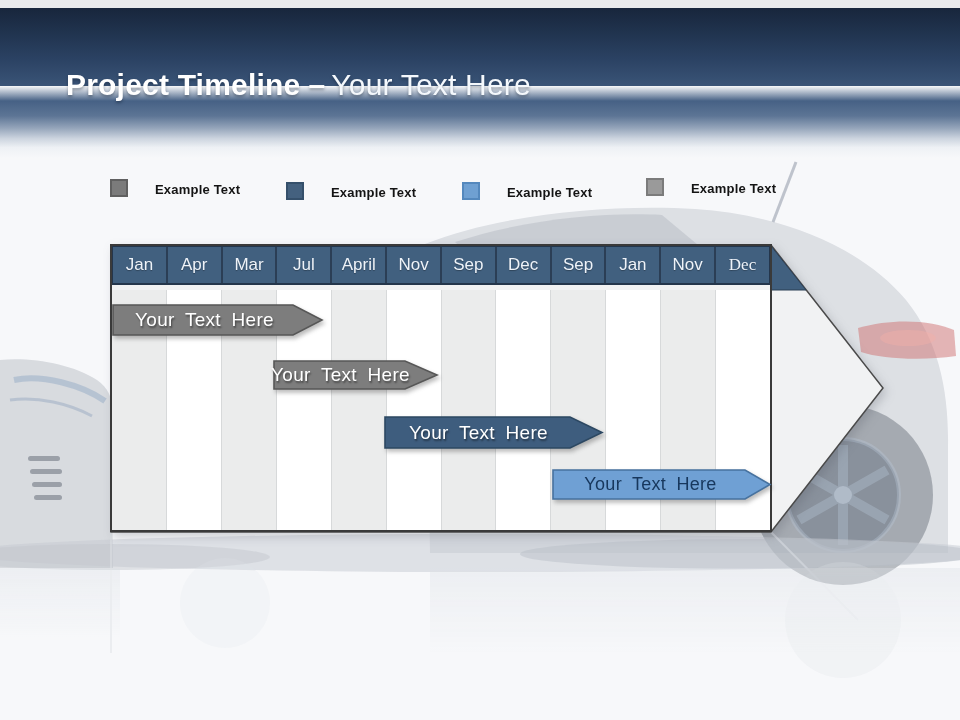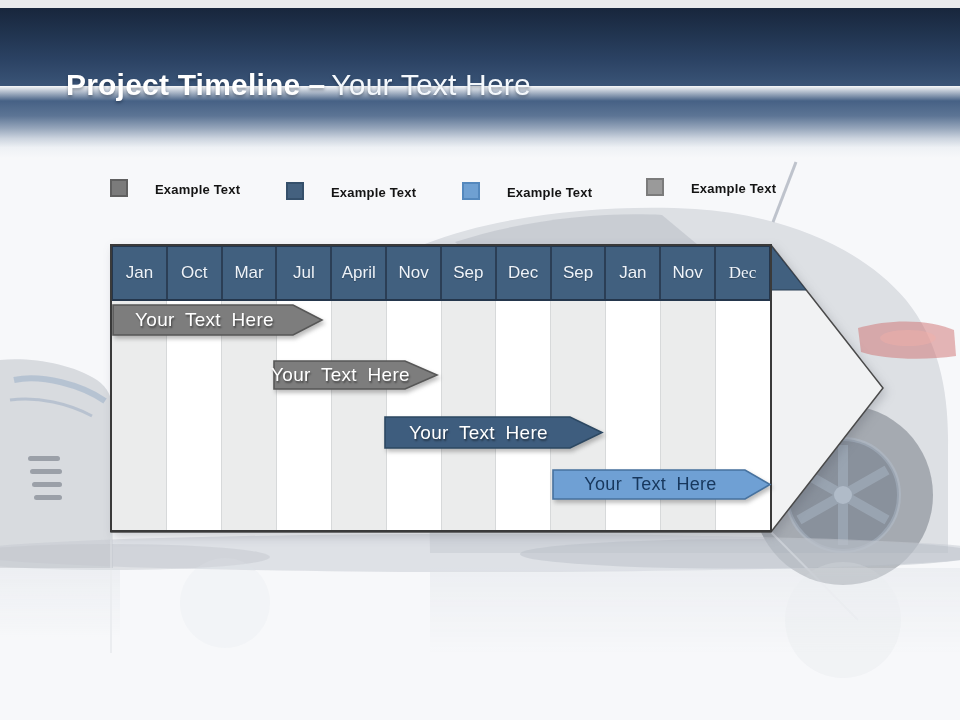--- a/index.html
+++ b/index.html
@@ -40,21 +40,21 @@
   .li-3 { left:462px; top:172px; } .li-3 .swatch { background:#6fa0d2; border-color:#5488bd; }
   .li-4 { left:646px; top:168px; } .li-4 .swatch { background:#9a9a9a; border-color:#7b7b7b; }
 
   
   .timeline { position:absolute; left:0; top:0; z-index:5; }
 
   .arrow-svg { position:absolute; left:110px; top:236px; width:775px; height:289px; }
   .arrow-svg svg { display:block; width:100%; height:100%; filter:drop-shadow(3px 4px 5px rgba(80,85,95,0.25)); }
 
   .months {
-    position:absolute; left:111px; top:237px; width:660px; height:56px;
+    position:absolute; left:111px; top:237px; width:660px; height:40px;
     display:flex; background:#41607f;
     border-top:2px solid #24364c; border-bottom:2px solid #24364c; border-left:2px solid #24364c;
   }
   .month-cell {
     flex:1 1 0; display:flex; align-items:center; justify-content:center;
     color:#eef3f9; font-size:17px; border-right:2px solid #2b3e55;
     text-shadow:0 1px 1px rgba(0,0,0,0.3);
   }
   .month-cell:last-child { border-right:2px solid #24364c;font-family:Liberation Serif, serif; }
 
@@ -193,21 +193,21 @@
       <div class="gcol"></div>
       <div class="gcol"></div>
       <div class="gcol"></div>
       <div class="gcol"></div>
       <div class="gcol"></div>
       <div class="gcol"></div>
     </div>
 
     <div class="months">
       <div class="month-cell">Jan</div>
-      <div class="month-cell">Oct</div>
+      <div class="month-cell">Apr</div>
       <div class="month-cell">Mar</div>
       <div class="month-cell">Jul</div>
       <div class="month-cell">April</div>
       <div class="month-cell">Nov</div>
       <div class="month-cell">Sep</div>
       <div class="month-cell">Dec</div>
       <div class="month-cell">Sep</div>
       <div class="month-cell">Jan</div>
       <div class="month-cell">Nov</div>
       <div class="month-cell">Dec</div>

